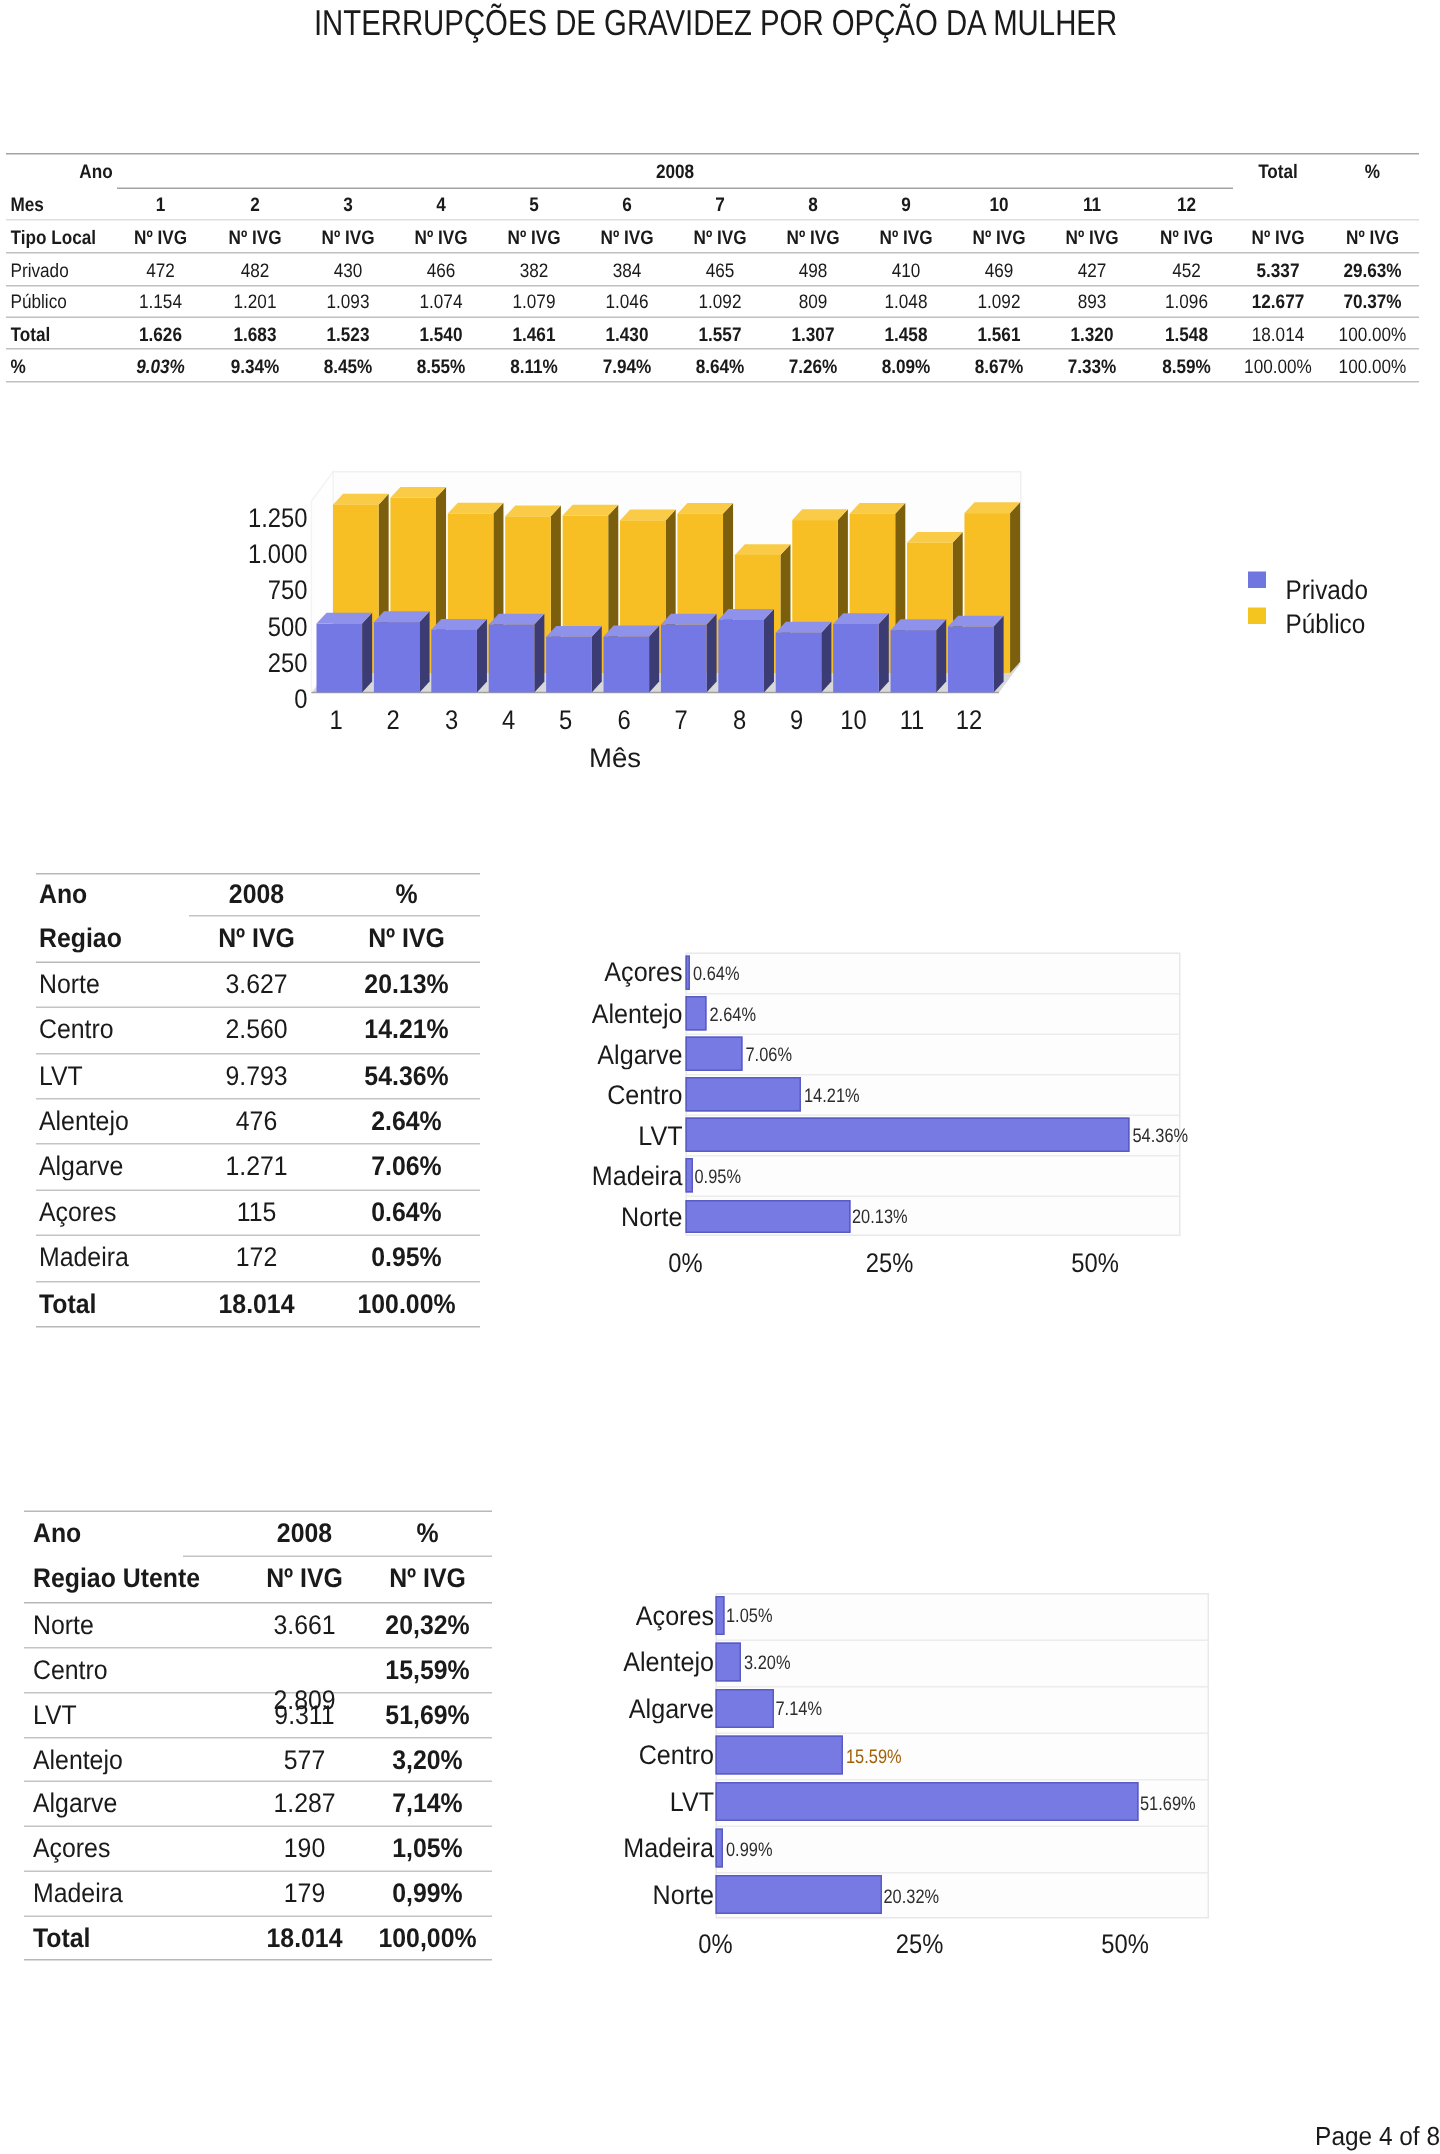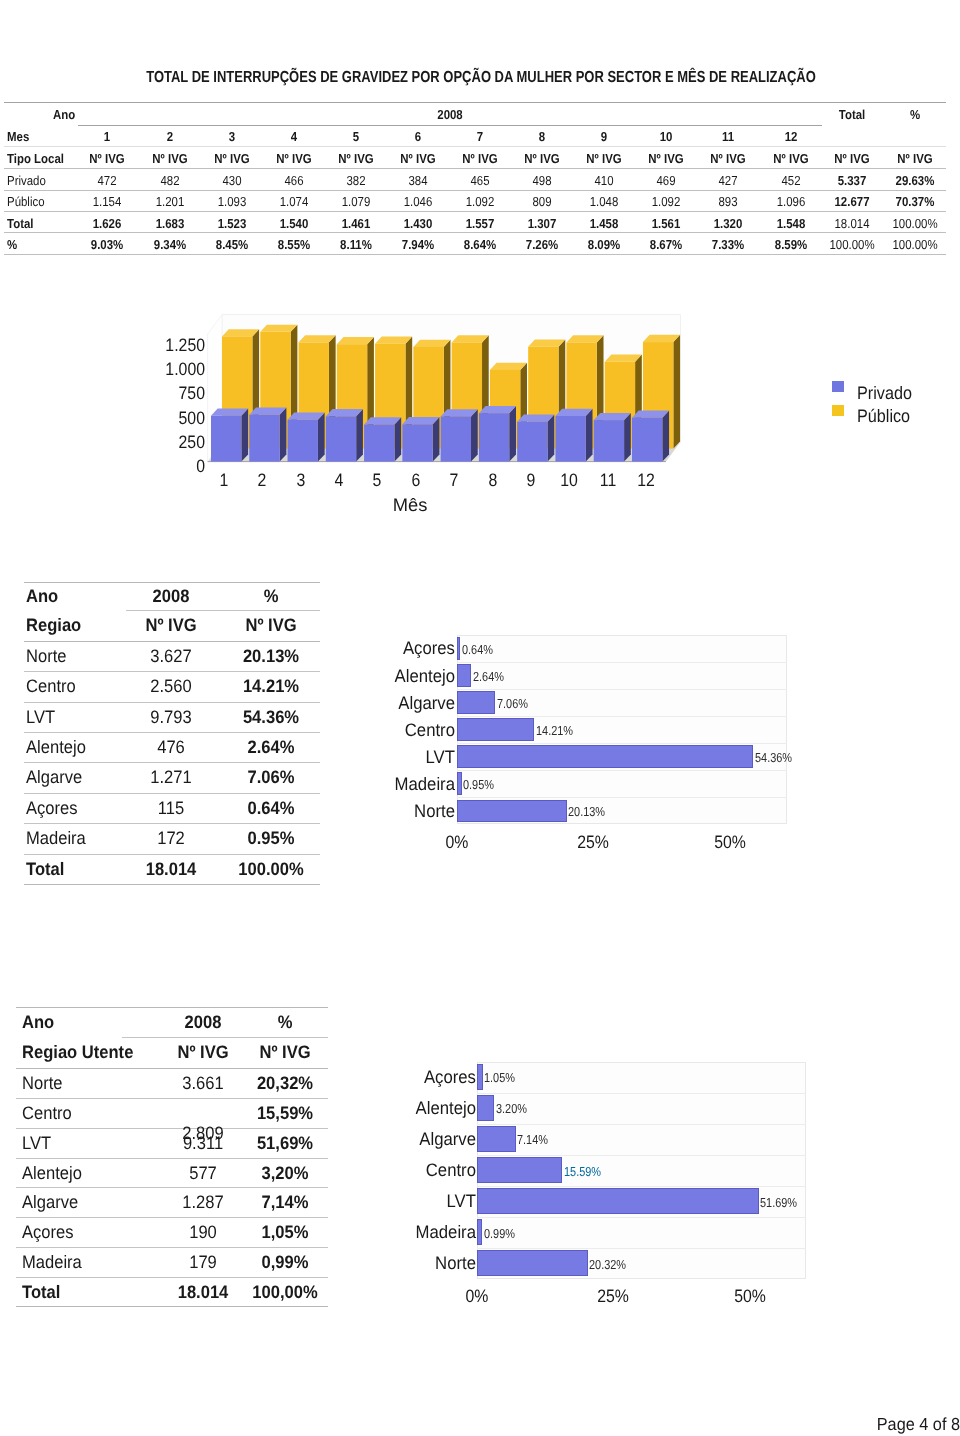--- a/index.html
+++ b/index.html
@@ -13,21 +13,21 @@
 .rx > span{transform-origin:right center;}
 .b{font-weight:700;}
 .hline{position:absolute;height:0;border-top:1px solid #bfbfbf;}
 .hline.dk{border-top-color:#a3a3a3;}
 .stline{position:absolute;height:0;border-top:1px solid #c4c4c4;}
 </style>
 </head>
 <body>
 
 <div class="page">
-<div class="tx cx b " style="left:481px;top:78.3px;transform:translate(-50%,-50%);font-size:16.0px;"><span style="transform:scaleX(0.812) translateZ(0);">TOTAL DE INTERRUPÇÕES DE GRAVIDEZ POR  OPÇÃO DA  MULHER POR SECTOR E MÊS DE REALIZAÇÃO</span></div>
+<div class="tx cx " style="left:477px;top:15.5px;transform:translate(-50%,-50%);font-size:24px;"><span style="transform:scaleX(0.815) translateZ(0);">INTERRUPÇÕES DE GRAVIDEZ POR OPÇÃO DA MULHER</span></div>
 <div class="hline dk" style="left:4.0px;top:102.4px;width:942.0px;"></div>
 <div class="hline dk" style="left:78px;top:124.5px;width:744px;"></div>
 <div class="hline" style="left:4.0px;top:146.3px;width:942.0px;border-top-color:#dedede;"></div>
 <div class="hline" style="left:4.0px;top:168.1px;width:942.0px;"></div>
 <div class="hline" style="left:4.0px;top:189.6px;width:942.0px;"></div>
 <div class="hline" style="left:4.0px;top:210.8px;width:942.0px;"></div>
 <div class="hline" style="left:4.0px;top:232.3px;width:942.0px;"></div>
 <div class="hline" style="left:4.0px;top:253.8px;width:942.0px;"></div>
 <div class="tx cx b " style="left:63.5px;top:114.45px;transform:translate(-50%,-50%);font-size:13.0px;"><span style="">Ano</span></div>
 <div class="tx cx b " style="left:450.0px;top:114.45px;transform:translate(-50%,-50%);font-size:13.0px;"><span style="">2008</span></div>
@@ -100,21 +100,21 @@
 <div class="tx cx b " style="left:417.9px;top:222.55px;transform:translate(-50%,-50%);font-size:13.0px;"><span style="">1.430</span></div>
 <div class="tx cx b " style="left:480.0px;top:222.55px;transform:translate(-50%,-50%);font-size:13.0px;"><span style="">1.557</span></div>
 <div class="tx cx b " style="left:542.1px;top:222.55px;transform:translate(-50%,-50%);font-size:13.0px;"><span style="">1.307</span></div>
 <div class="tx cx b " style="left:604.2px;top:222.55px;transform:translate(-50%,-50%);font-size:13.0px;"><span style="">1.458</span></div>
 <div class="tx cx b " style="left:666.3px;top:222.55px;transform:translate(-50%,-50%);font-size:13.0px;"><span style="">1.561</span></div>
 <div class="tx cx b " style="left:728.4px;top:222.55px;transform:translate(-50%,-50%);font-size:13.0px;"><span style="">1.320</span></div>
 <div class="tx cx b " style="left:790.5px;top:222.55px;transform:translate(-50%,-50%);font-size:13.0px;"><span style="">1.548</span></div>
 <div class="tx cx " style="left:851.6px;top:222.55px;transform:translate(-50%,-50%);font-size:13.0px;"><span style="">18.014</span></div>
 <div class="tx cx " style="left:914.8px;top:222.55px;transform:translate(-50%,-50%);font-size:13.0px;"><span style="">100.00%</span></div>
 <div class="tx b " style="left:6.8px;top:244.05px;transform:translateY(-50%);font-size:13.0px;"><span style="">%</span></div>
-<div class="tx cx b " style="left:107.4px;top:244.05px;transform:translate(-50%,-50%);font-size:13.0px;"><span style="">9.03%</span></div>
+<div class="tx cx b " style="left:107.4px;top:244.05px;transform:translate(-50%,-50%);font-size:13.0px;font-style:italic;"><span style="">9.03%</span></div>
 <div class="tx cx b " style="left:169.5px;top:244.05px;transform:translate(-50%,-50%);font-size:13.0px;"><span style="">9.34%</span></div>
 <div class="tx cx b " style="left:231.60000000000002px;top:244.05px;transform:translate(-50%,-50%);font-size:13.0px;"><span style="">8.45%</span></div>
 <div class="tx cx b " style="left:293.70000000000005px;top:244.05px;transform:translate(-50%,-50%);font-size:13.0px;"><span style="">8.55%</span></div>
 <div class="tx cx b " style="left:355.8px;top:244.05px;transform:translate(-50%,-50%);font-size:13.0px;"><span style="">8.11%</span></div>
 <div class="tx cx b " style="left:417.9px;top:244.05px;transform:translate(-50%,-50%);font-size:13.0px;"><span style="">7.94%</span></div>
 <div class="tx cx b " style="left:480.0px;top:244.05px;transform:translate(-50%,-50%);font-size:13.0px;"><span style="">8.64%</span></div>
 <div class="tx cx b " style="left:542.1px;top:244.05px;transform:translate(-50%,-50%);font-size:13.0px;"><span style="">7.26%</span></div>
 <div class="tx cx b " style="left:604.2px;top:244.05px;transform:translate(-50%,-50%);font-size:13.0px;"><span style="">8.09%</span></div>
 <div class="tx cx b " style="left:666.3px;top:244.05px;transform:translate(-50%,-50%);font-size:13.0px;"><span style="">8.67%</span></div>
 <div class="tx cx b " style="left:728.4px;top:244.05px;transform:translate(-50%,-50%);font-size:13.0px;"><span style="">7.33%</span></div>
@@ -390,21 +390,21 @@
 <div class="abs" style="left:477.0px;top:1092.56px;width:329.3px;height:0;border-top:1px solid #ececec;"></div>
 <div class="abs" style="left:477.0px;top:1095.19px;width:17.46px;height:25.80px;background:#767ae2;border:0.7px solid #5b5bc4;box-sizing:border-box;"></div>
 <div class="tx " style="left:495.96px;top:1108.39px;transform:translateY(-50%);font-size:13.0px;color:#2d2d2d;"><span style="transform:scaleX(0.84) translateZ(0);">3.20%</span></div>
 <div class="tx rx " style="left:475.5px;top:1108.09px;transform:translate(-100%,-50%);font-size:18.0px;"><span style="transform:scaleX(0.93) translateZ(0);">Alentejo</span></div>
 <div class="abs" style="left:477.0px;top:1123.61px;width:329.3px;height:0;border-top:1px solid #ececec;"></div>
 <div class="abs" style="left:477.0px;top:1126.24px;width:38.95px;height:25.80px;background:#767ae2;border:0.7px solid #5b5bc4;box-sizing:border-box;"></div>
 <div class="tx " style="left:517.45px;top:1139.44px;transform:translateY(-50%);font-size:13.0px;color:#2d2d2d;"><span style="transform:scaleX(0.84) translateZ(0);">7.14%</span></div>
 <div class="tx rx " style="left:475.5px;top:1139.14px;transform:translate(-100%,-50%);font-size:18.0px;"><span style="transform:scaleX(0.93) translateZ(0);">Algarve</span></div>
 <div class="abs" style="left:477.0px;top:1154.67px;width:329.3px;height:0;border-top:1px solid #ececec;"></div>
 <div class="abs" style="left:477.0px;top:1157.30px;width:85.04px;height:25.80px;background:#767ae2;border:0.7px solid #5b5bc4;box-sizing:border-box;"></div>
-<div class="tx " style="left:563.54px;top:1170.5px;transform:translateY(-50%);font-size:13.0px;color:#0369a1;"><span style="transform:scaleX(0.84) translateZ(0);">15.59%</span></div>
+<div class="tx " style="left:563.54px;top:1170.5px;transform:translateY(-50%);font-size:13.0px;color:#a16207;"><span style="transform:scaleX(0.84) translateZ(0);">15.59%</span></div>
 <div class="tx rx " style="left:475.5px;top:1170.2px;transform:translate(-100%,-50%);font-size:18.0px;"><span style="transform:scaleX(0.93) translateZ(0);">Centro</span></div>
 <div class="abs" style="left:477.0px;top:1185.73px;width:329.3px;height:0;border-top:1px solid #ececec;"></div>
 <div class="abs" style="left:477.0px;top:1188.36px;width:281.97px;height:25.80px;background:#767ae2;border:0.7px solid #5b5bc4;box-sizing:border-box;"></div>
 <div class="tx " style="left:760.47px;top:1201.56px;transform:translateY(-50%);font-size:13.0px;color:#2d2d2d;"><span style="transform:scaleX(0.84) translateZ(0);">51.69%</span></div>
 <div class="tx rx " style="left:475.5px;top:1201.26px;transform:translate(-100%,-50%);font-size:18.0px;"><span style="transform:scaleX(0.93) translateZ(0);">LVT</span></div>
 <div class="abs" style="left:477.0px;top:1216.79px;width:329.3px;height:0;border-top:1px solid #ececec;"></div>
 <div class="abs" style="left:477.0px;top:1219.41px;width:5.40px;height:25.80px;background:#767ae2;border:0.7px solid #5b5bc4;box-sizing:border-box;"></div>
 <div class="tx " style="left:483.9px;top:1232.61px;transform:translateY(-50%);font-size:13.0px;color:#2d2d2d;"><span style="transform:scaleX(0.84) translateZ(0);">0.99%</span></div>
 <div class="tx rx " style="left:475.5px;top:1232.31px;transform:translate(-100%,-50%);font-size:18.0px;"><span style="transform:scaleX(0.93) translateZ(0);">Madeira</span></div>
 <div class="abs" style="left:477.0px;top:1247.84px;width:329.3px;height:0;border-top:1px solid #ececec;"></div>

